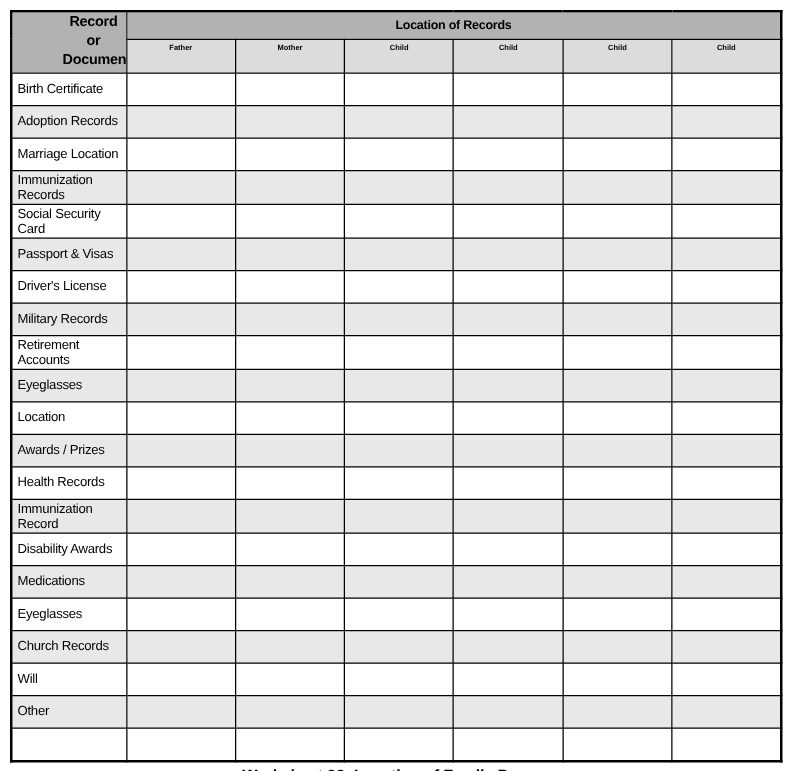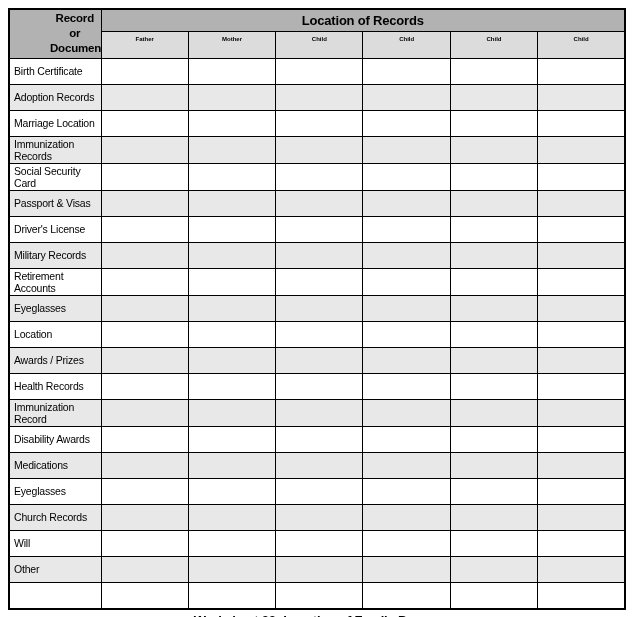--- a/index.html
+++ b/index.html
@@ -34,21 +34,21 @@
     text-align: center;
     vertical-align: middle;
     line-height: 1.3;
     letter-spacing: -0.2px;
     color: #000;
     padding-left: 40px;
   }
   th.location {
     background: var(--header-gray, #b2b2b2);
     height: 22px;
-    font-size: 13px;
+    font-size: 10px;
     font-weight: bold;
     text-align: center;
     vertical-align: middle;
     letter-spacing: -0.2px;
     color: #000;
   }
   tr.subhead-row { height: 27px; }
   th.subhead {
     background: var(--subheader-gray, #dcdcdc);
     font-size: 6px;

